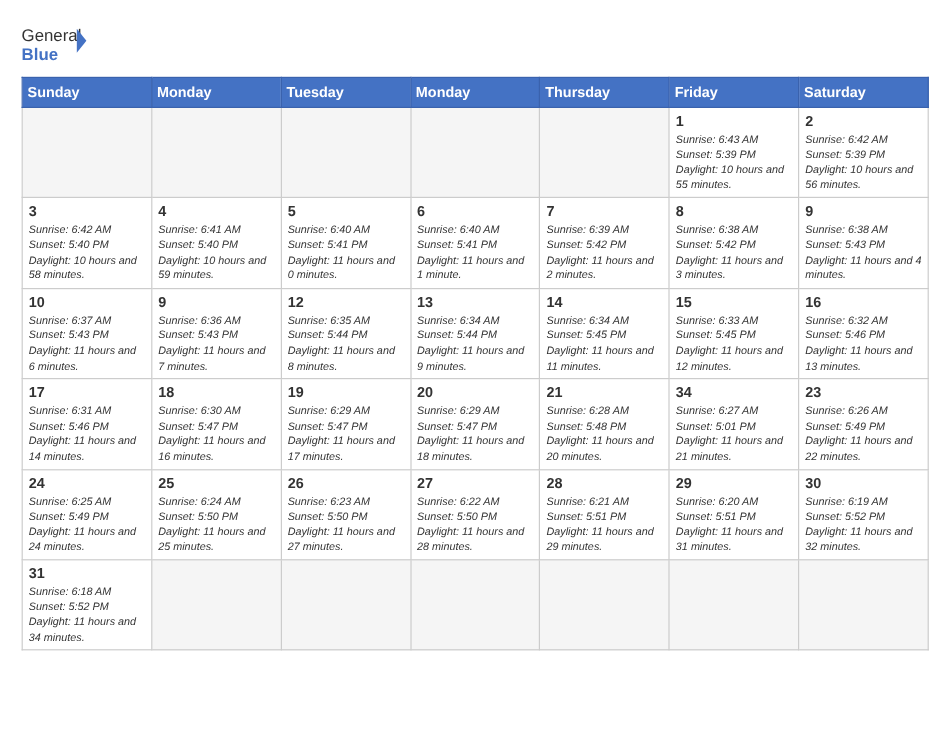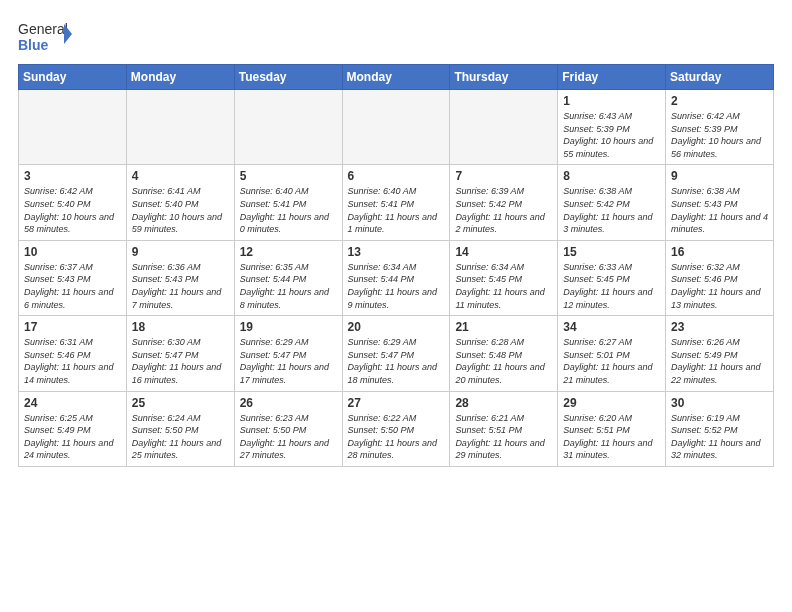--- a/index.html
+++ b/index.html
@@ -299,15 +299,29 @@
 Sunset: 5:51 PM
 Daylight: 11 hours and 31 minutes.</div>
           </td>
           <td>
             <span class="day-num">30</span>
             <div class="day-info">Sunrise: 6:19 AM
 Sunset: 5:52 PM
 Daylight: 11 hours and 32 minutes.</div>
           </td>
         </tr>
+        <tr>
+          <td>
+            <span class="day-num">31</span>
+            <div class="day-info">Sunrise: 6:18 AM
+Sunset: 5:52 PM
+Daylight: 11 hours and 34 minutes.</div>
+          </td>
+          <td class="empty"></td>
+          <td class="empty"></td>
+          <td class="empty"></td>
+          <td class="empty"></td>
+          <td class="empty"></td>
+          <td class="empty"></td>
+        </tr>
       </tbody>
   </table>
 </div>
 
 </body></html>

